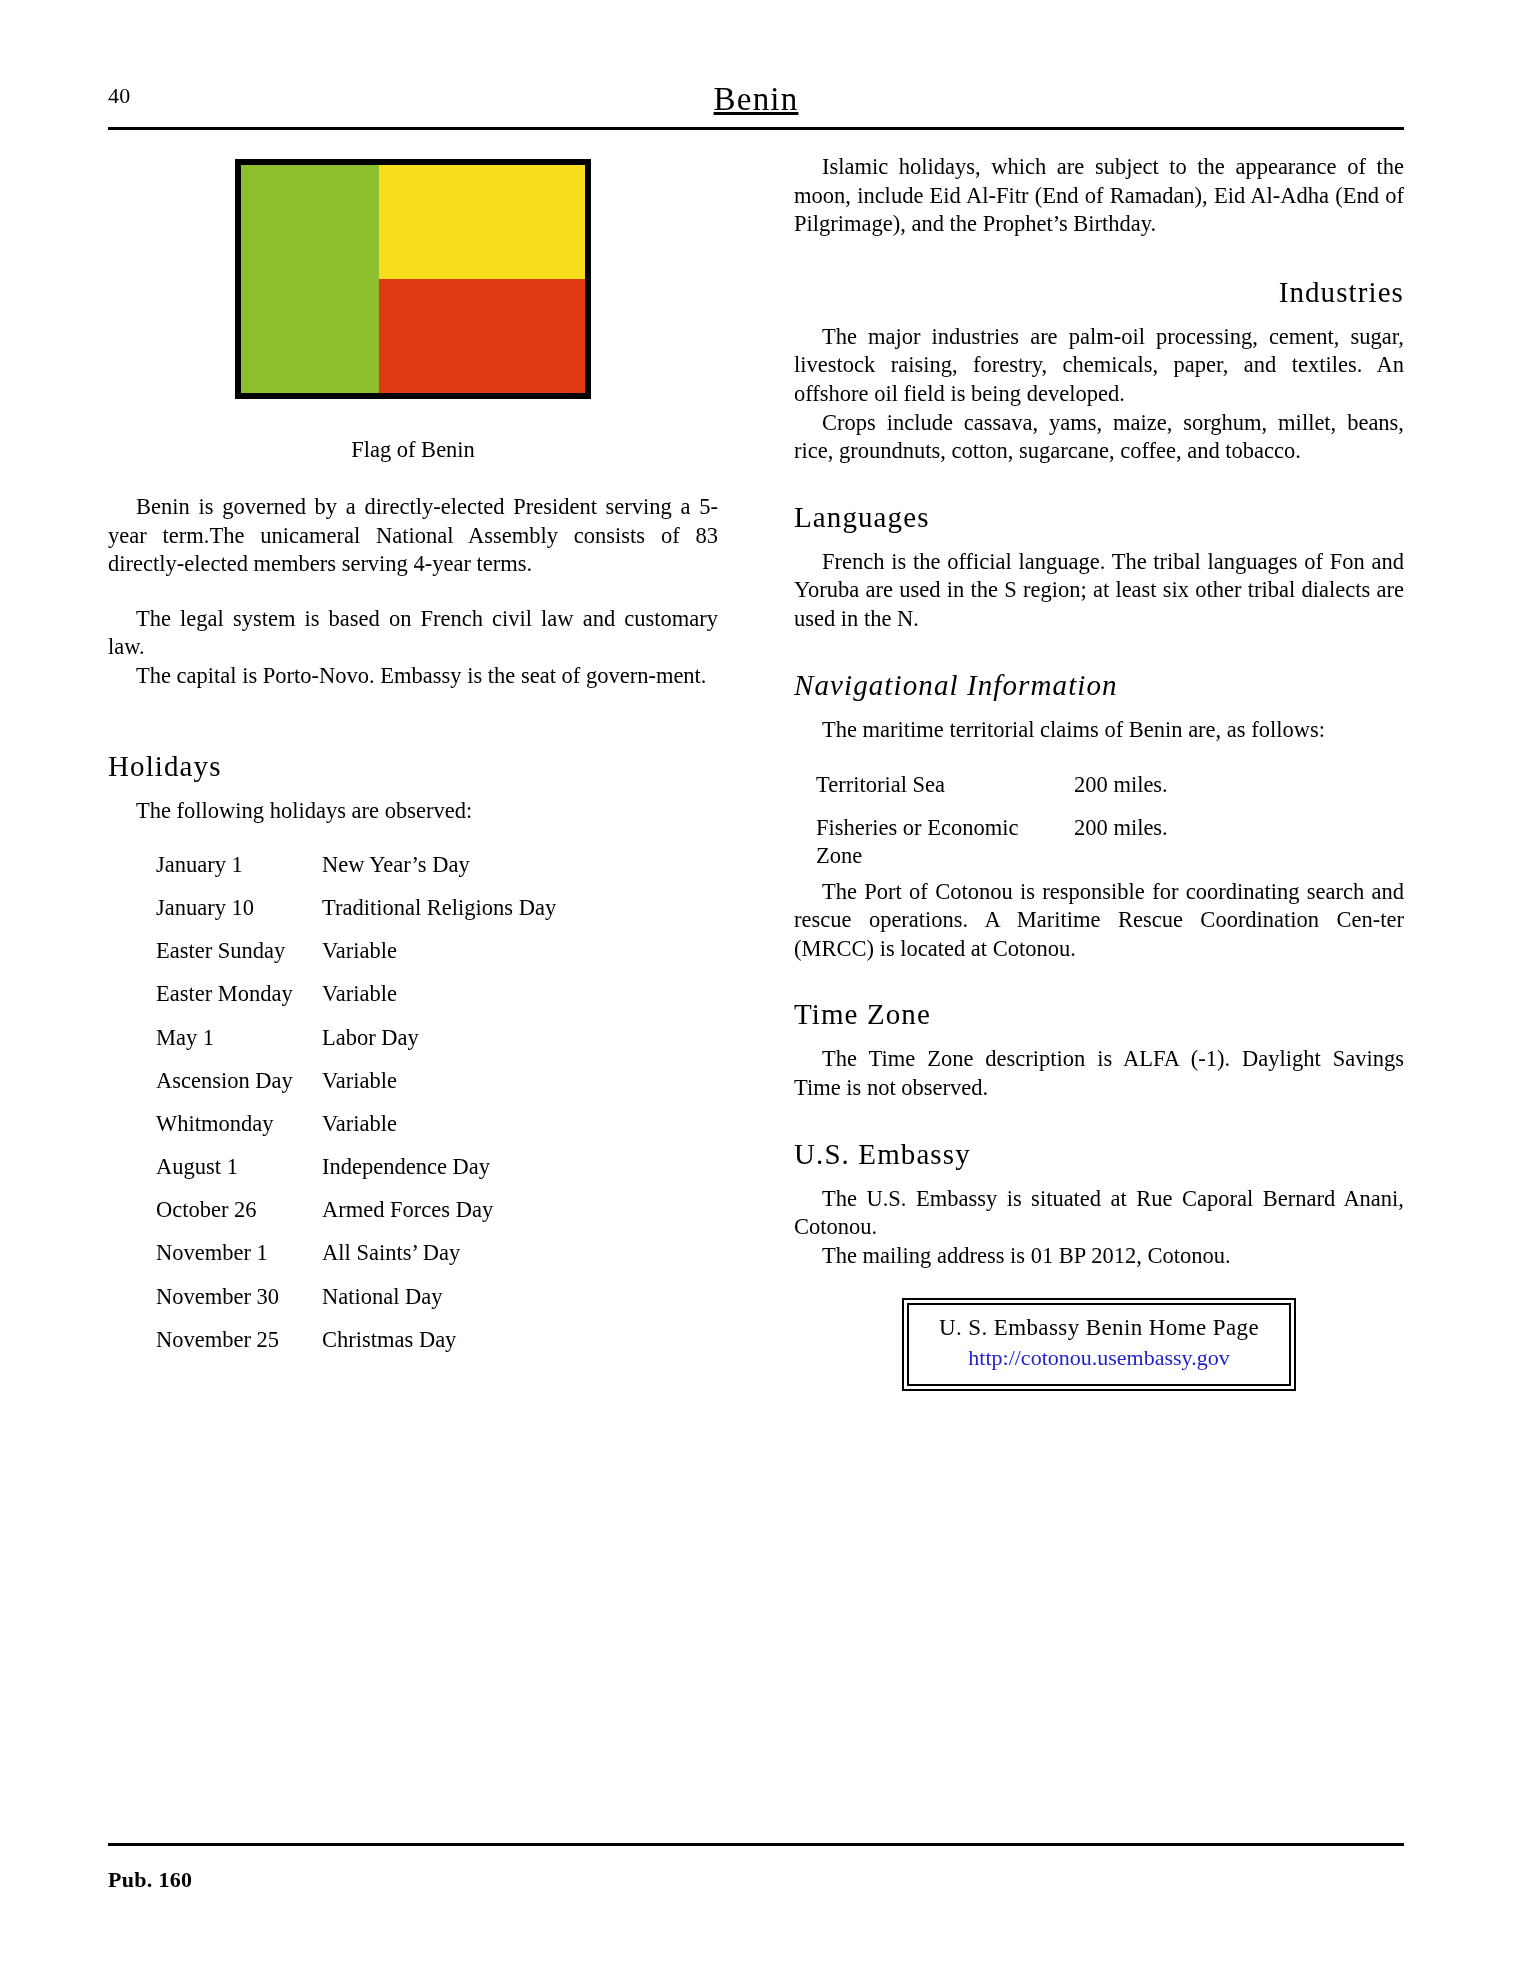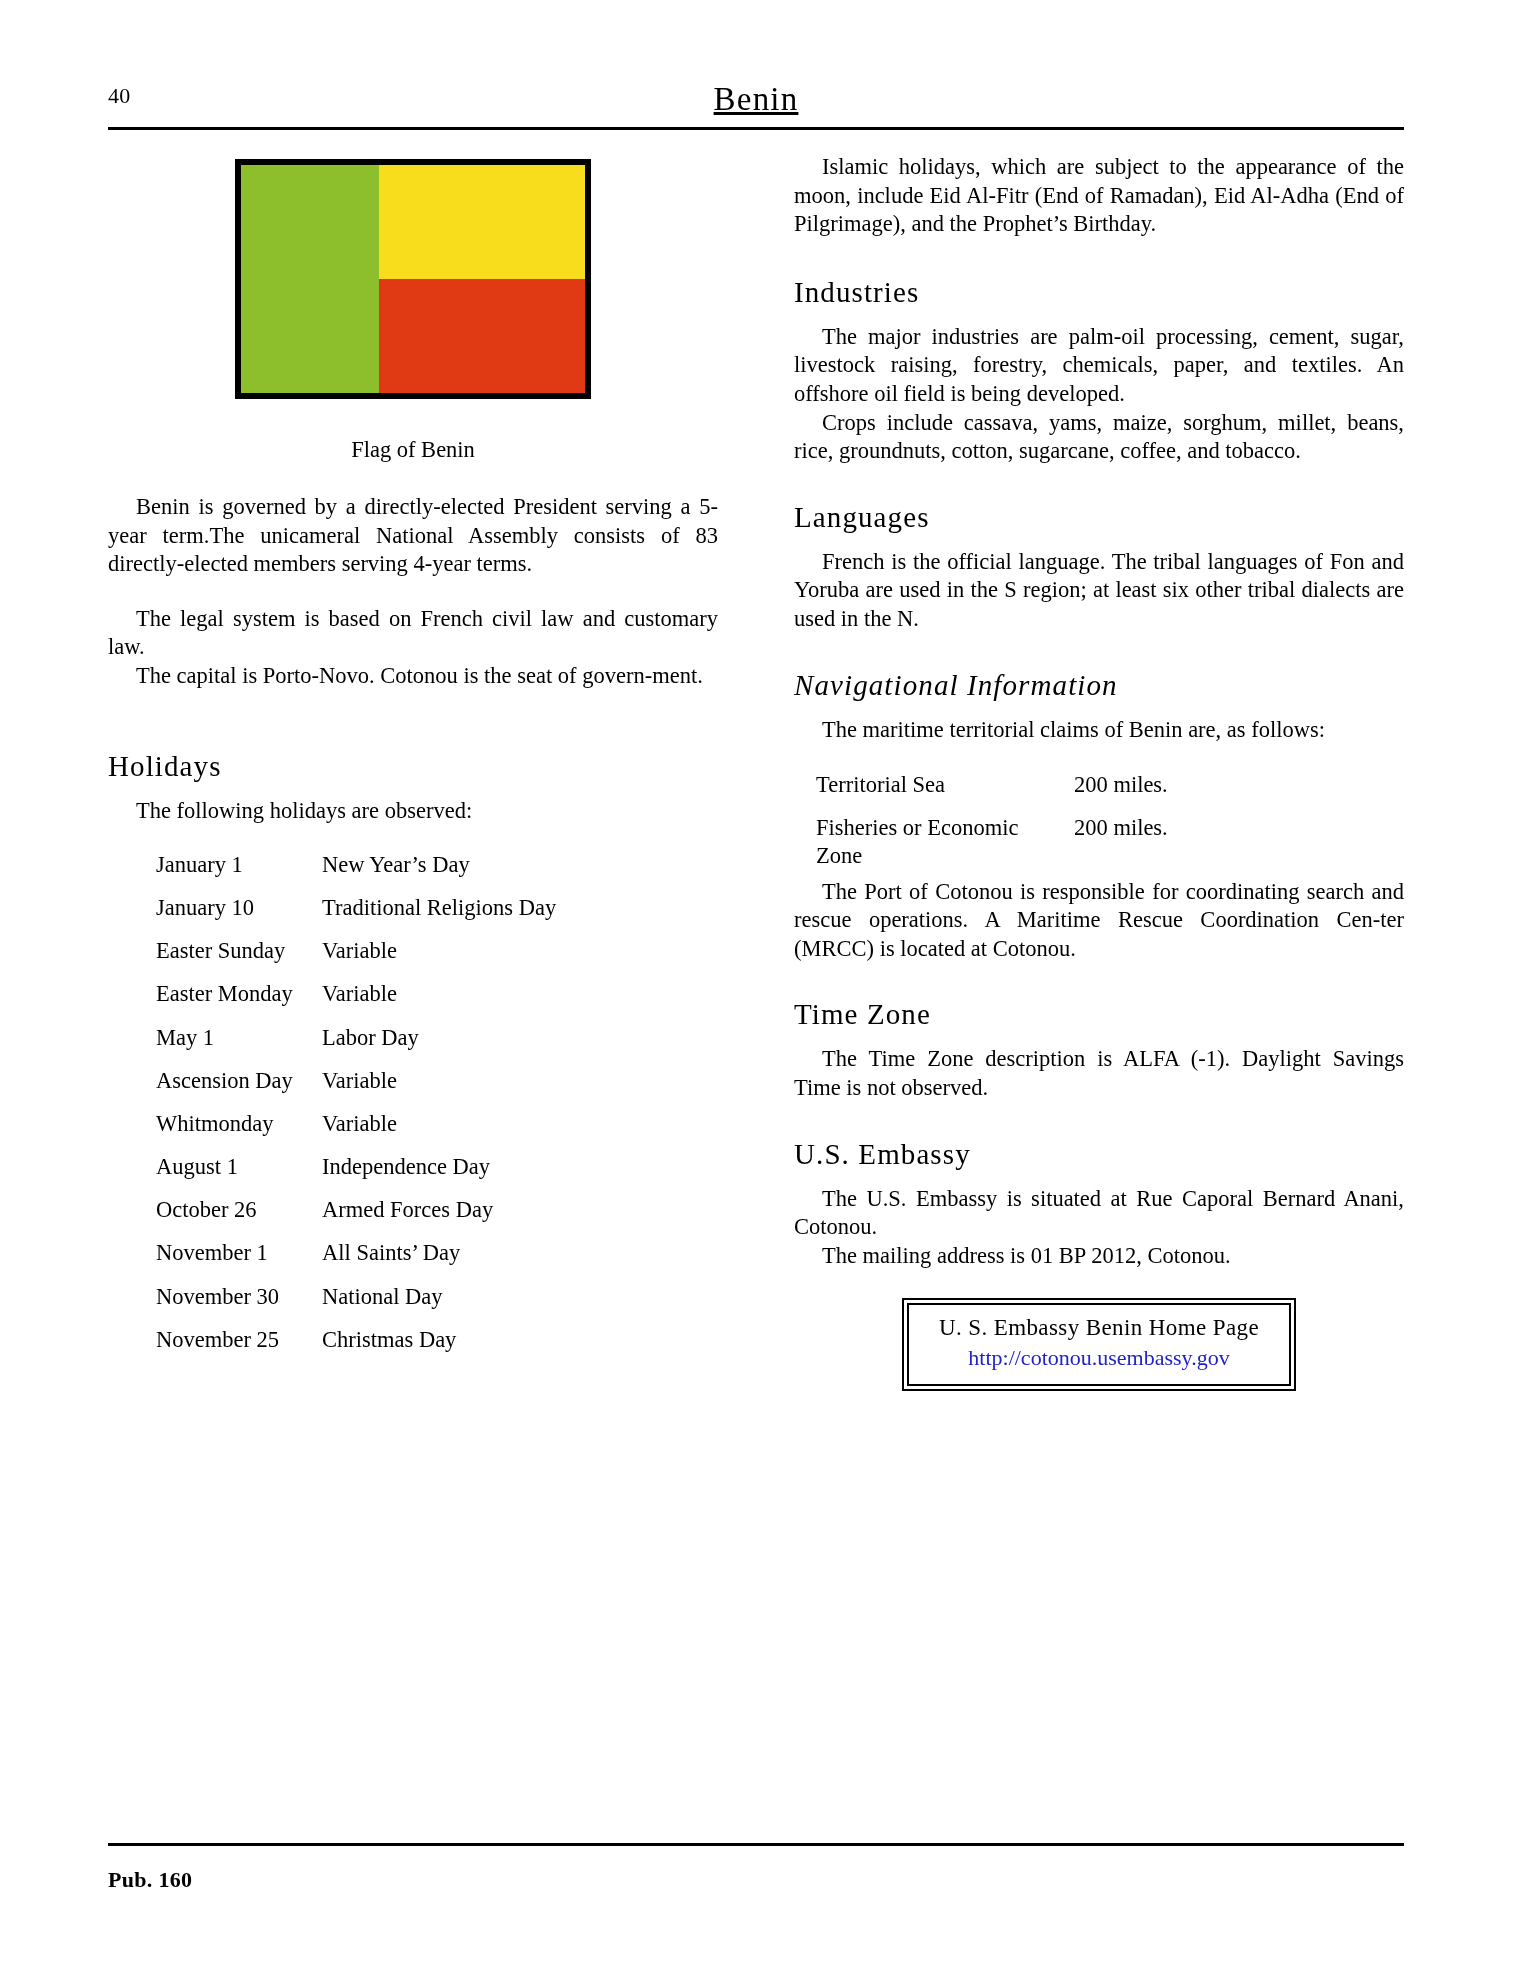--- a/index.html
+++ b/index.html
@@ -222,21 +222,21 @@
           <div class="flag-red" style="background: rgb(223, 58, 19);"></div>
         </div>
       </div>
     </div>
     <div class="flag-caption">Flag of Benin</div>
 
     <p class="indent" style="margin-top:30px;">Benin is governed by a directly-elected President serving a 5-year term.The unicameral National Assembly consists of 83 directly-elected members serving 4-year terms.</p>
 
     <p class="indent gap">The legal system is based on French civil law and customary law.</p>
 
-    <p class="indent">The capital is Porto-Novo. Cotonou is the seat of govern-ment.</p>
+    <p class="indent">The capital is Porto-Novo. Embassy is the seat of govern-ment.</p>
 
     <h2 class="sec" style="margin-top:58px;">Holidays</h2>
 
     <p class="indent">The following holidays are observed:</p>
 
     <table class="holiday-table">
       <tbody>
         <tr>
           <td class="date">January 1</td>
           <td class="name">New Year’s Day</td>
@@ -287,21 +287,21 @@
         </tr>
       </tbody>
     </table>
 
   </div>
 
   <div class="col col-right">
 
     <p class="indent">Islamic holidays, which are subject to the appearance of the moon, include Eid Al-Fitr (End of Ramadan), Eid Al-Adha (End of Pilgrimage), and the Prophet’s Birthday.</p>
 
-    <h2 class="sec" style="margin-top:36px;">Industries</h2>
+    <h2 class="sec" style="margin-top:36px;text-align:right;">Industries</h2>
     <p class="indent">The major industries are palm-oil processing, cement, sugar, livestock raising, forestry, chemicals, paper, and textiles. An offshore oil field is being developed.</p>
     <p class="indent">Crops include cassava, yams, maize, sorghum, millet, beans, rice, groundnuts, cotton, sugarcane, coffee, and tobacco.</p>
 
     <h2 class="sec" style="margin-top:34px;">Languages</h2>
     <p class="indent">French is the official language. The tribal languages of Fon and Yoruba are used in the S region; at least six other tribal dialects are used in the N.</p>
 
     <h2 class="sec" style="margin-top:34px;font-style:italic;">Navigational Information</h2>
     <p class="indent">The maritime territorial claims of Benin are, as follows:</p>
 
     <table class="nav-table">

